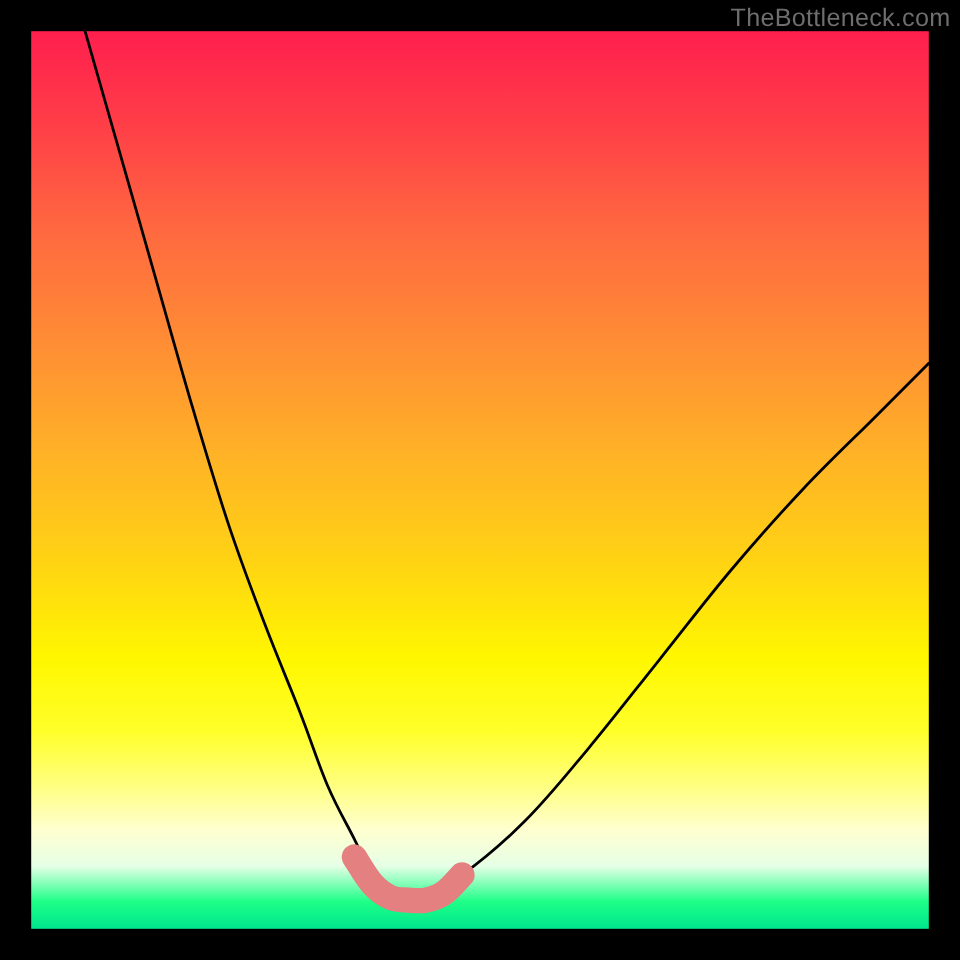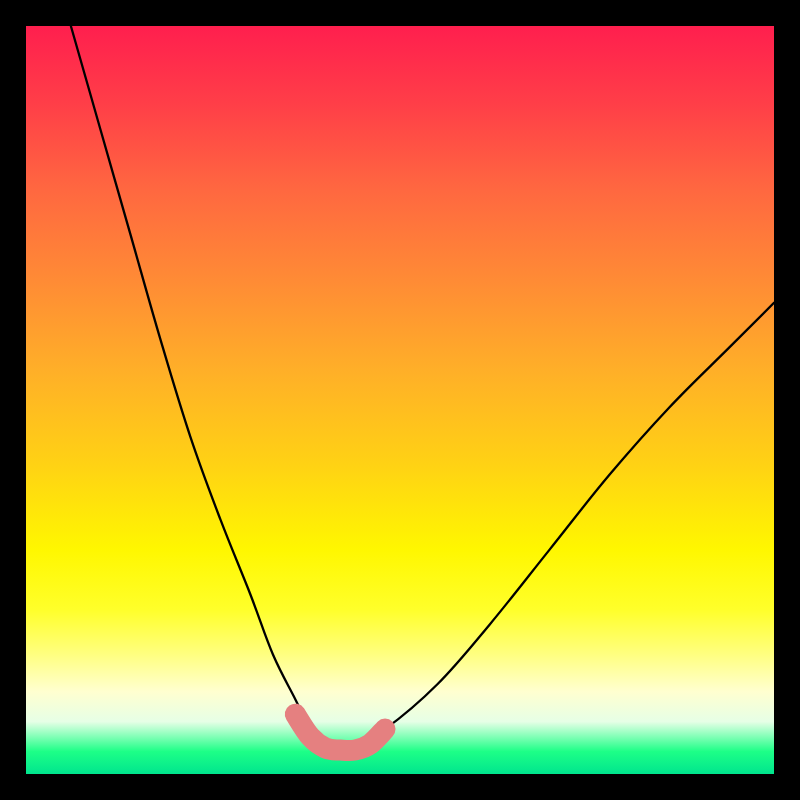--- a/index.html
+++ b/index.html
@@ -59,20 +59,21 @@
     width: 748px;
     height: 748px;
     overflow: visible;
   }
 </style>
 </head>
 <body>
 
 <div class="frame">
 
+  <div class="watermark">TheBottleneck.com</div>
 
   <div class="plot-area">
     <svg class="curve" viewBox="0 0 748 748" preserveAspectRatio="none">
 
       <path id="main-curve" fill="none" stroke="#000" stroke-width="2.3" stroke-linecap="round" d="M 44.879999999999995 0 C 50.26559999999999 18.849600000000006, 64.02879999999999 67.02080000000001, 74.8 104.72000000000003 C 85.5712 142.41920000000005, 93.94880000000002 171.74080000000006, 104.72000000000001 209.44000000000005 C 115.4912 247.13920000000005, 123.8688 277.8072, 134.64 314.16 C 145.41119999999998 350.5128, 153.7888 379.08639999999997, 164.56 411.4 C 175.3312 443.7136, 183.70880000000002 465.40559999999994, 194.48000000000002 493.67999999999995 C 205.2512 521.9544, 214.9752 544.2448, 224.4 568.48 C 233.8248 592.7152, 238.76160000000002 609.4703999999999, 246.84 628.3199999999999 C 254.9184 647.1696, 262.54799999999994 659.736, 269.28 673.2 C 276.012 686.6640000000001, 278.8544 695.0416, 284.24 703.12 C 289.6256 711.1984, 291.1216 715.3872, 299.2 718.08 C 307.2784 720.7728000000001, 318.3488 720.7728000000001, 329.12 718.08 C 339.8912 715.3872, 344.22959999999995 713.8912, 359.03999999999996 703.12 C 373.8504 692.3488, 392.5504 677.0896, 411.40000000000003 658.24 C 430.24960000000004 639.3904, 443.56399999999996 622.6351999999999, 463.76 598.4 C 483.956 574.1648, 502.05760000000004 550.528, 523.6 523.6 C 545.1424000000001 496.672, 561.8976 474.3816, 583.44 448.8 C 604.9824000000001 423.21840000000003, 621.7375999999999 404.3688, 643.28 381.48 C 664.8224 358.5912, 684.2704 340.48960000000005, 703.12 321.64000000000004 C 721.9696 302.79040000000003, 739.9216 284.8384, 748 276.76"></path>
 
       <path id="highlight-curve" fill="none" stroke="#e58080" stroke-width="21" stroke-linecap="round" stroke-linejoin="round" d="M 269.28 688.16 C 271.9728 692.1992, 278.8544 704.5412, 284.24 710.6 C 289.6256 716.6588, 293.8144 719.3964800000001, 299.2 721.82 C 304.5856 724.24352, 308.77439999999996 723.66008, 314.15999999999997 724.064 C 319.5456 724.4679199999999, 323.7344 725.14112, 329.12 724.064 C 334.5056 722.9868799999999, 338.69440000000003 721.84992, 344.08000000000004 718.08 C 349.46560000000005 714.3100800000001, 356.3472 705.8128, 359.03999999999996 703.12"></path>
     </svg>
   </div>
 </div>

